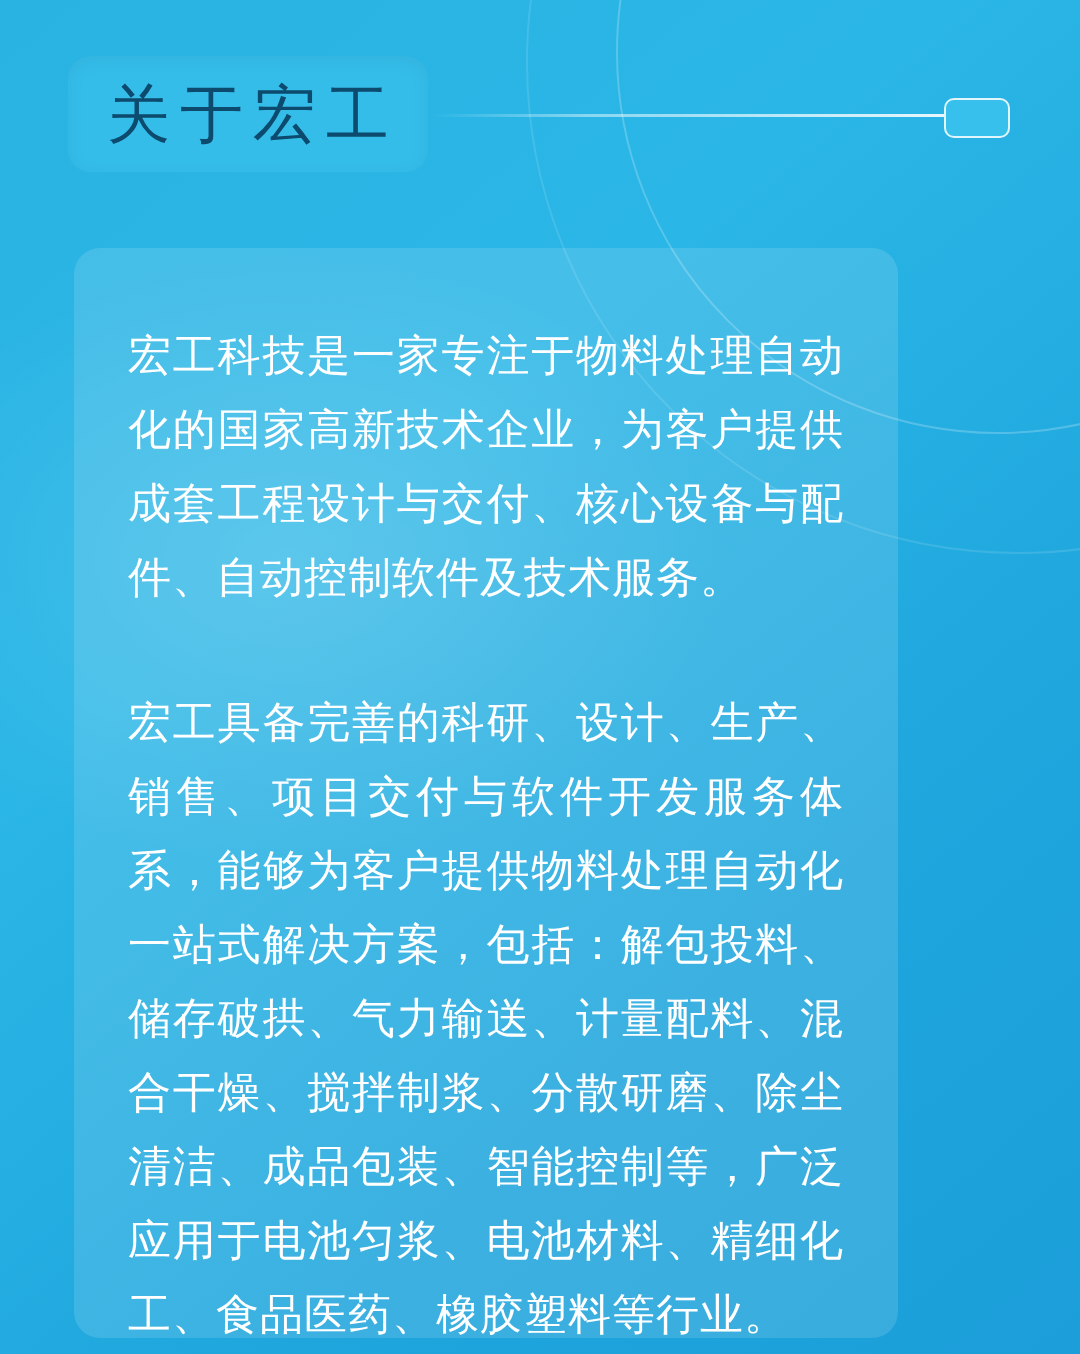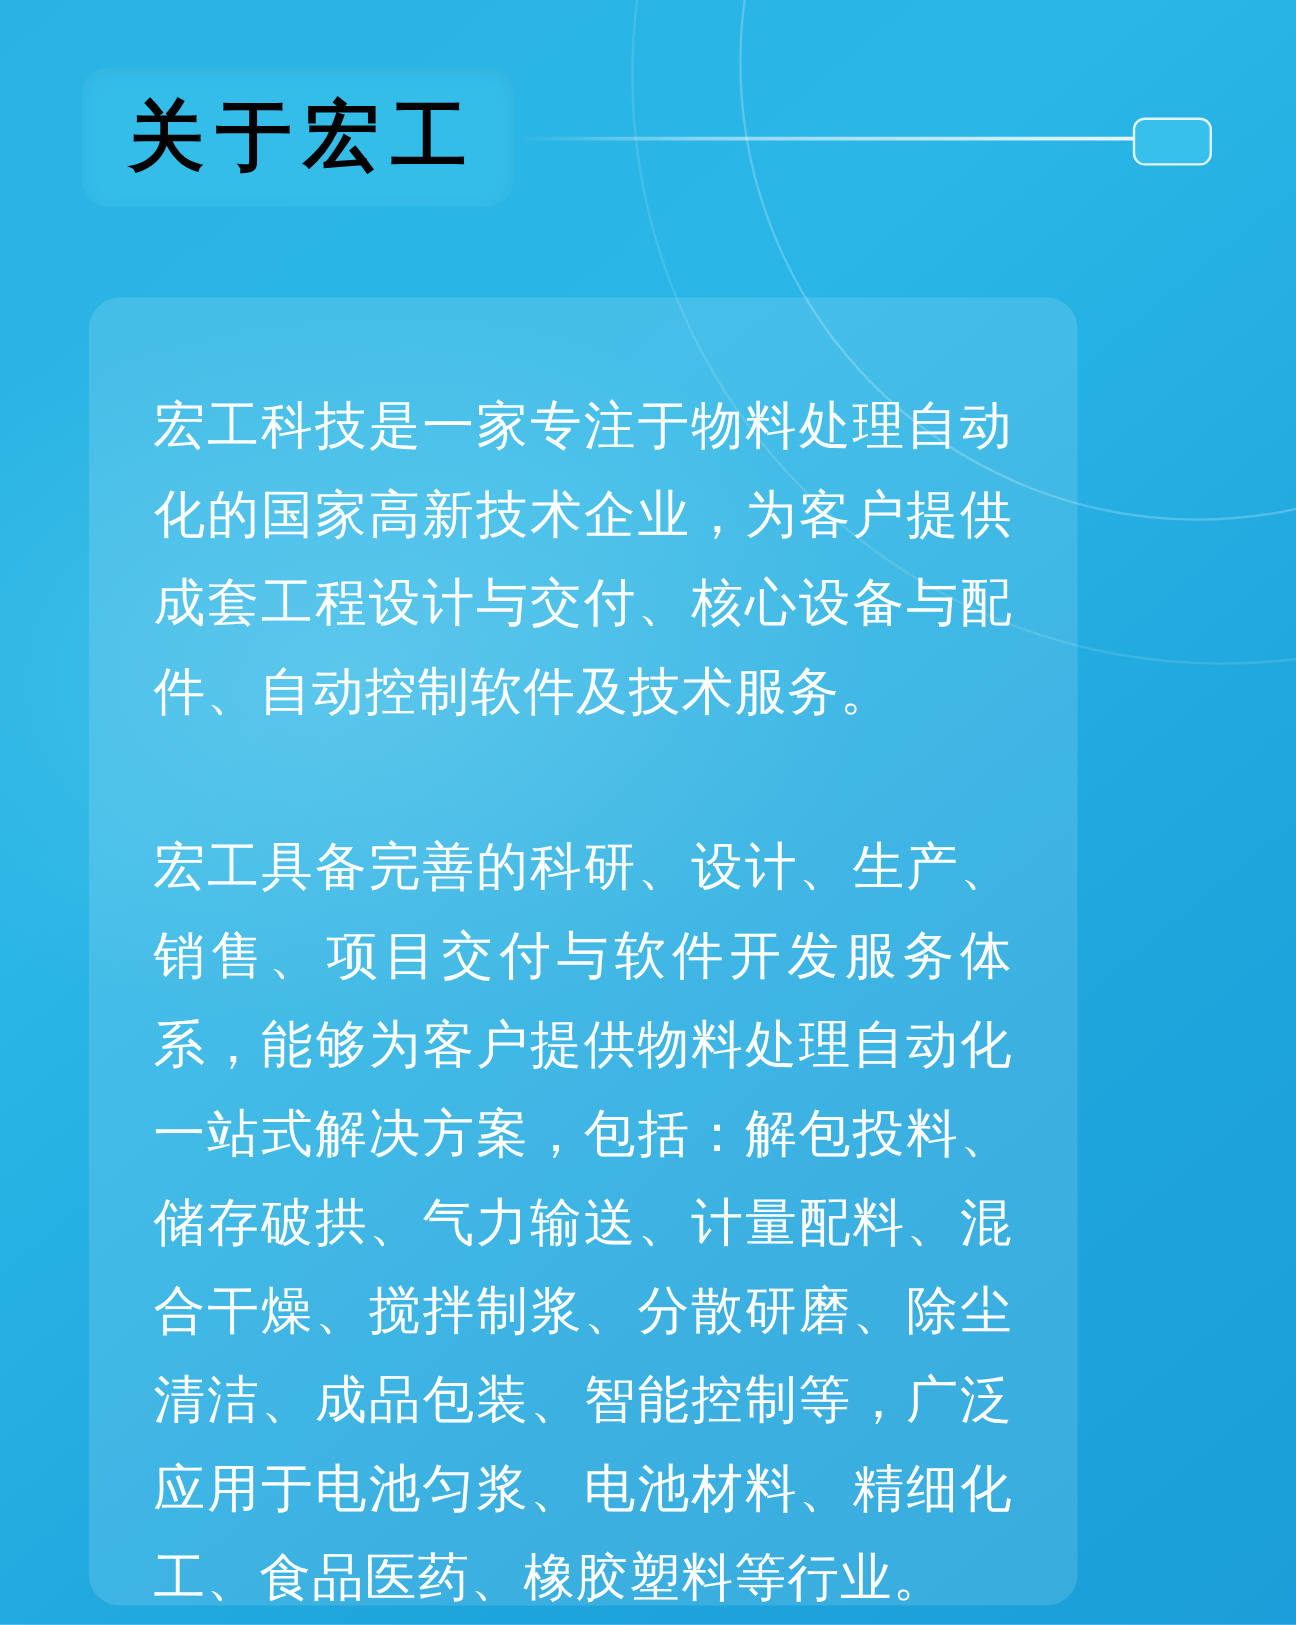--- a/index.html
+++ b/index.html
@@ -58,23 +58,23 @@
     width: 360px;
     height: 116px;
     background: #35bdea;
     border-radius: 22px;
     box-shadow: 0 4px 18px rgba(0,0,0,0.06) inset;
     display: flex;
     align-items: center;
     justify-content: center;
   }
   .title-chip .title-text {
-    color: #000000;
+    color: #0c4a6e;
     font-size: 63px;
-    font-weight: bold;
+    font-weight: normal;
     letter-spacing: 10px;
     text-indent: 10px;
     line-height: 1;
   }
   .rule {
     position: absolute;
     left: 430px;
     top: 58px;
     width: 520px;
     height: 3px;
@@ -107,20 +107,21 @@
   .para {
     color: #ffffff;
     font-size: 43px;
     line-height: 74px;
     letter-spacing: 1px;
     text-align: justify;
     margin: 0;
   }
   .para + .para {
     margin-top: 72px;
+    font-family: Liberation Serif, serif;
   }
 </style>
 </head>
 <body>
 
 <div class="bg-arc two"></div>
 <div class="bg-arc"></div>
 <div class="bg-glow"></div>
 
 <div class="header">

